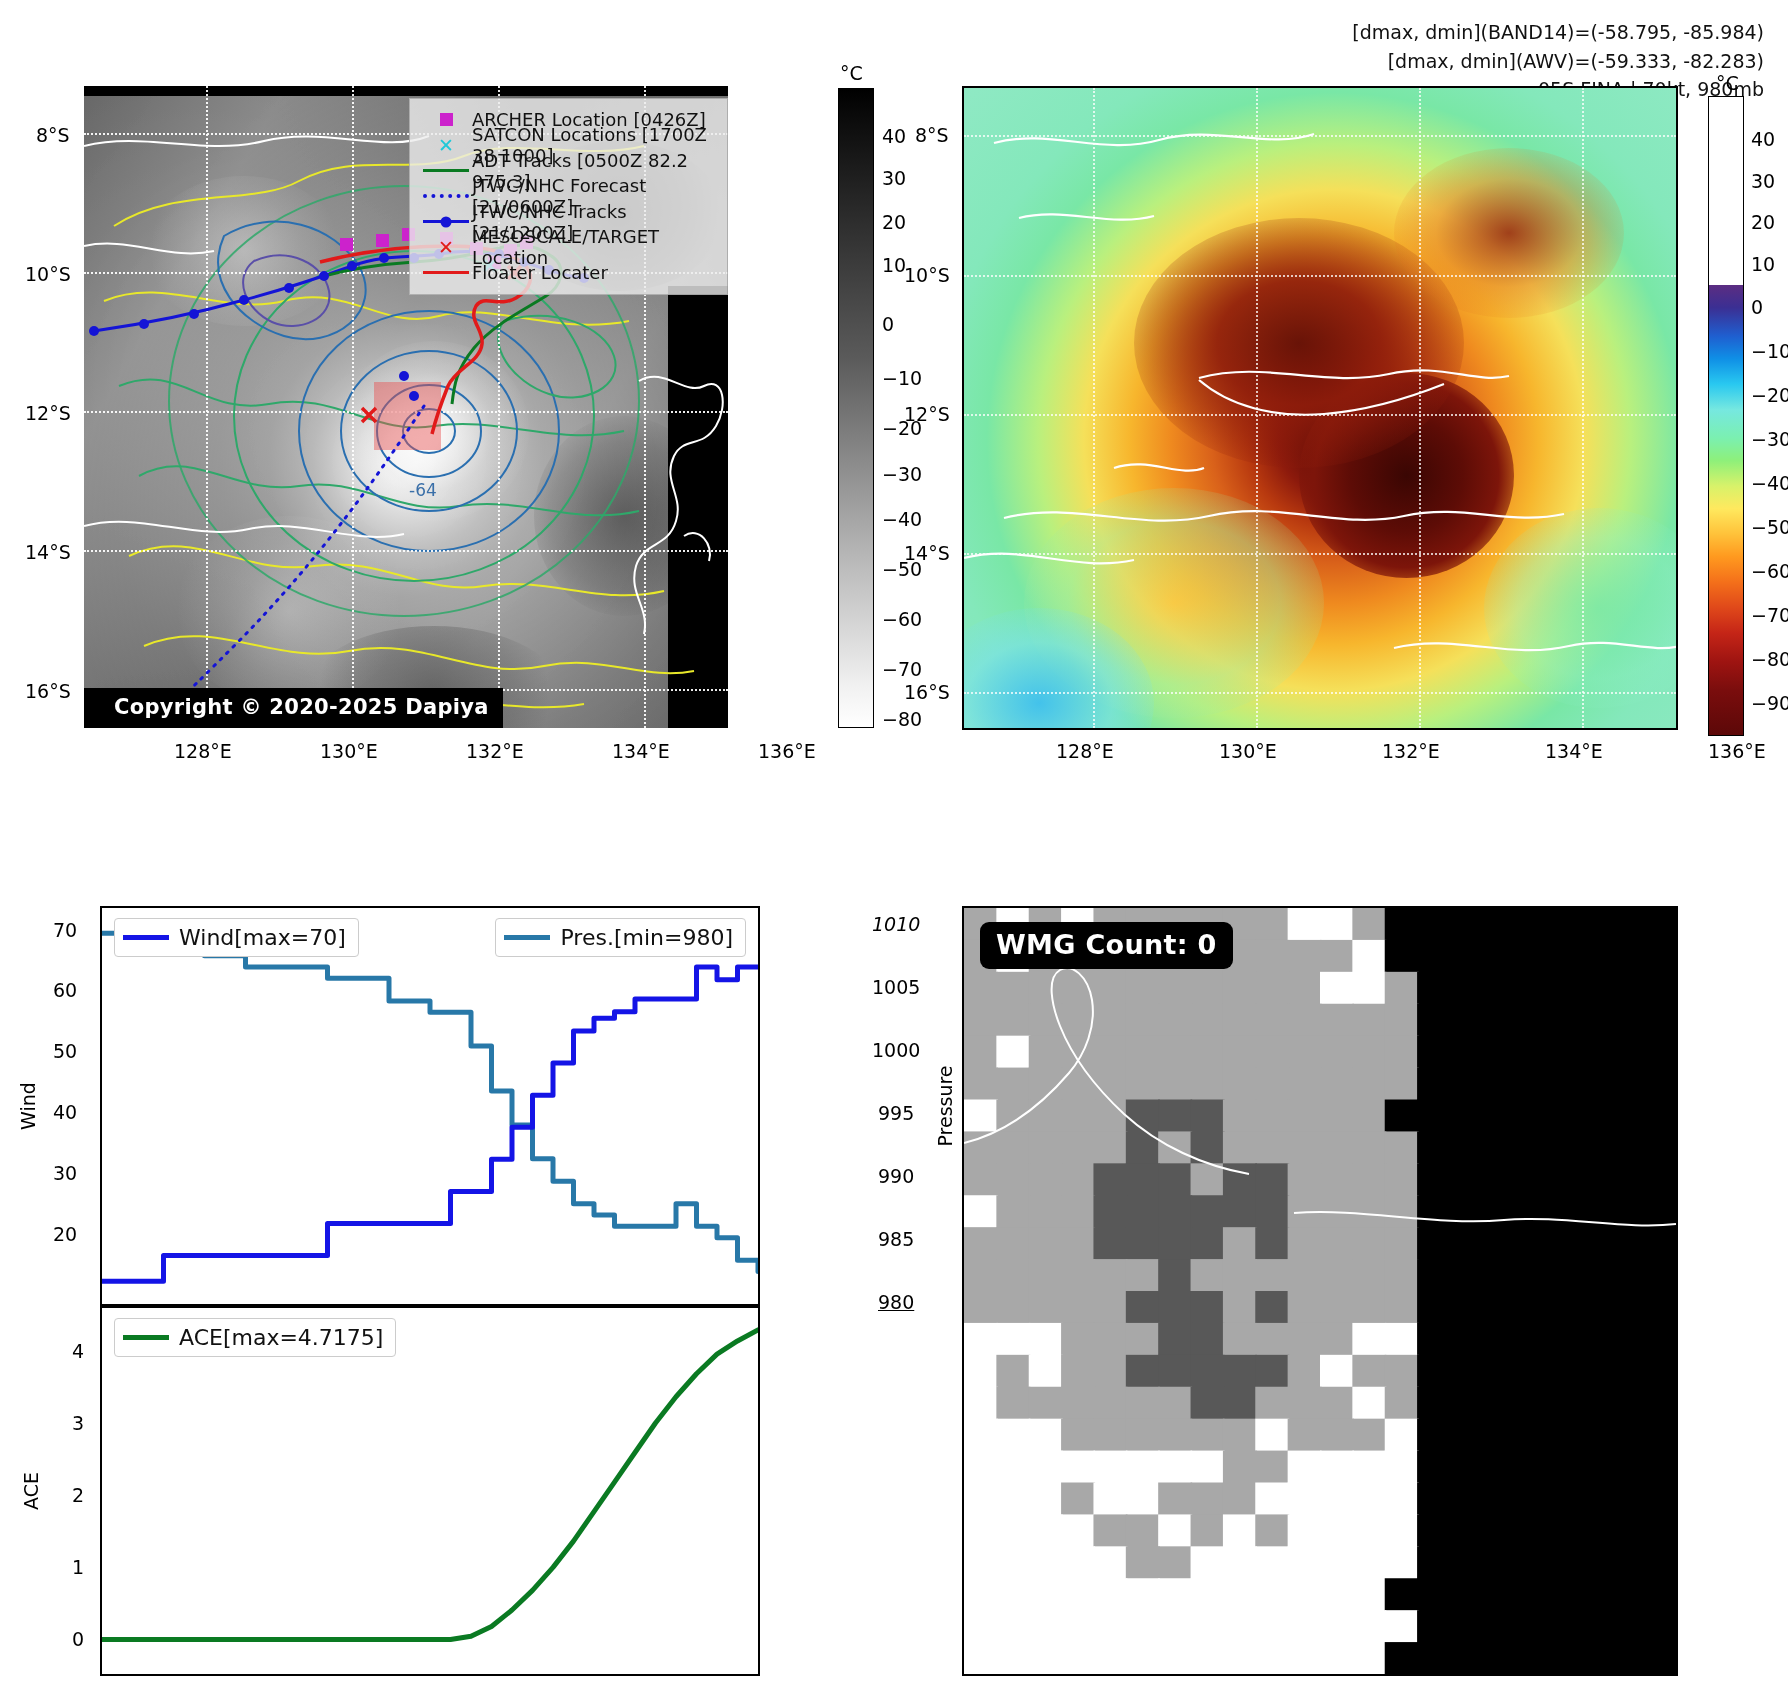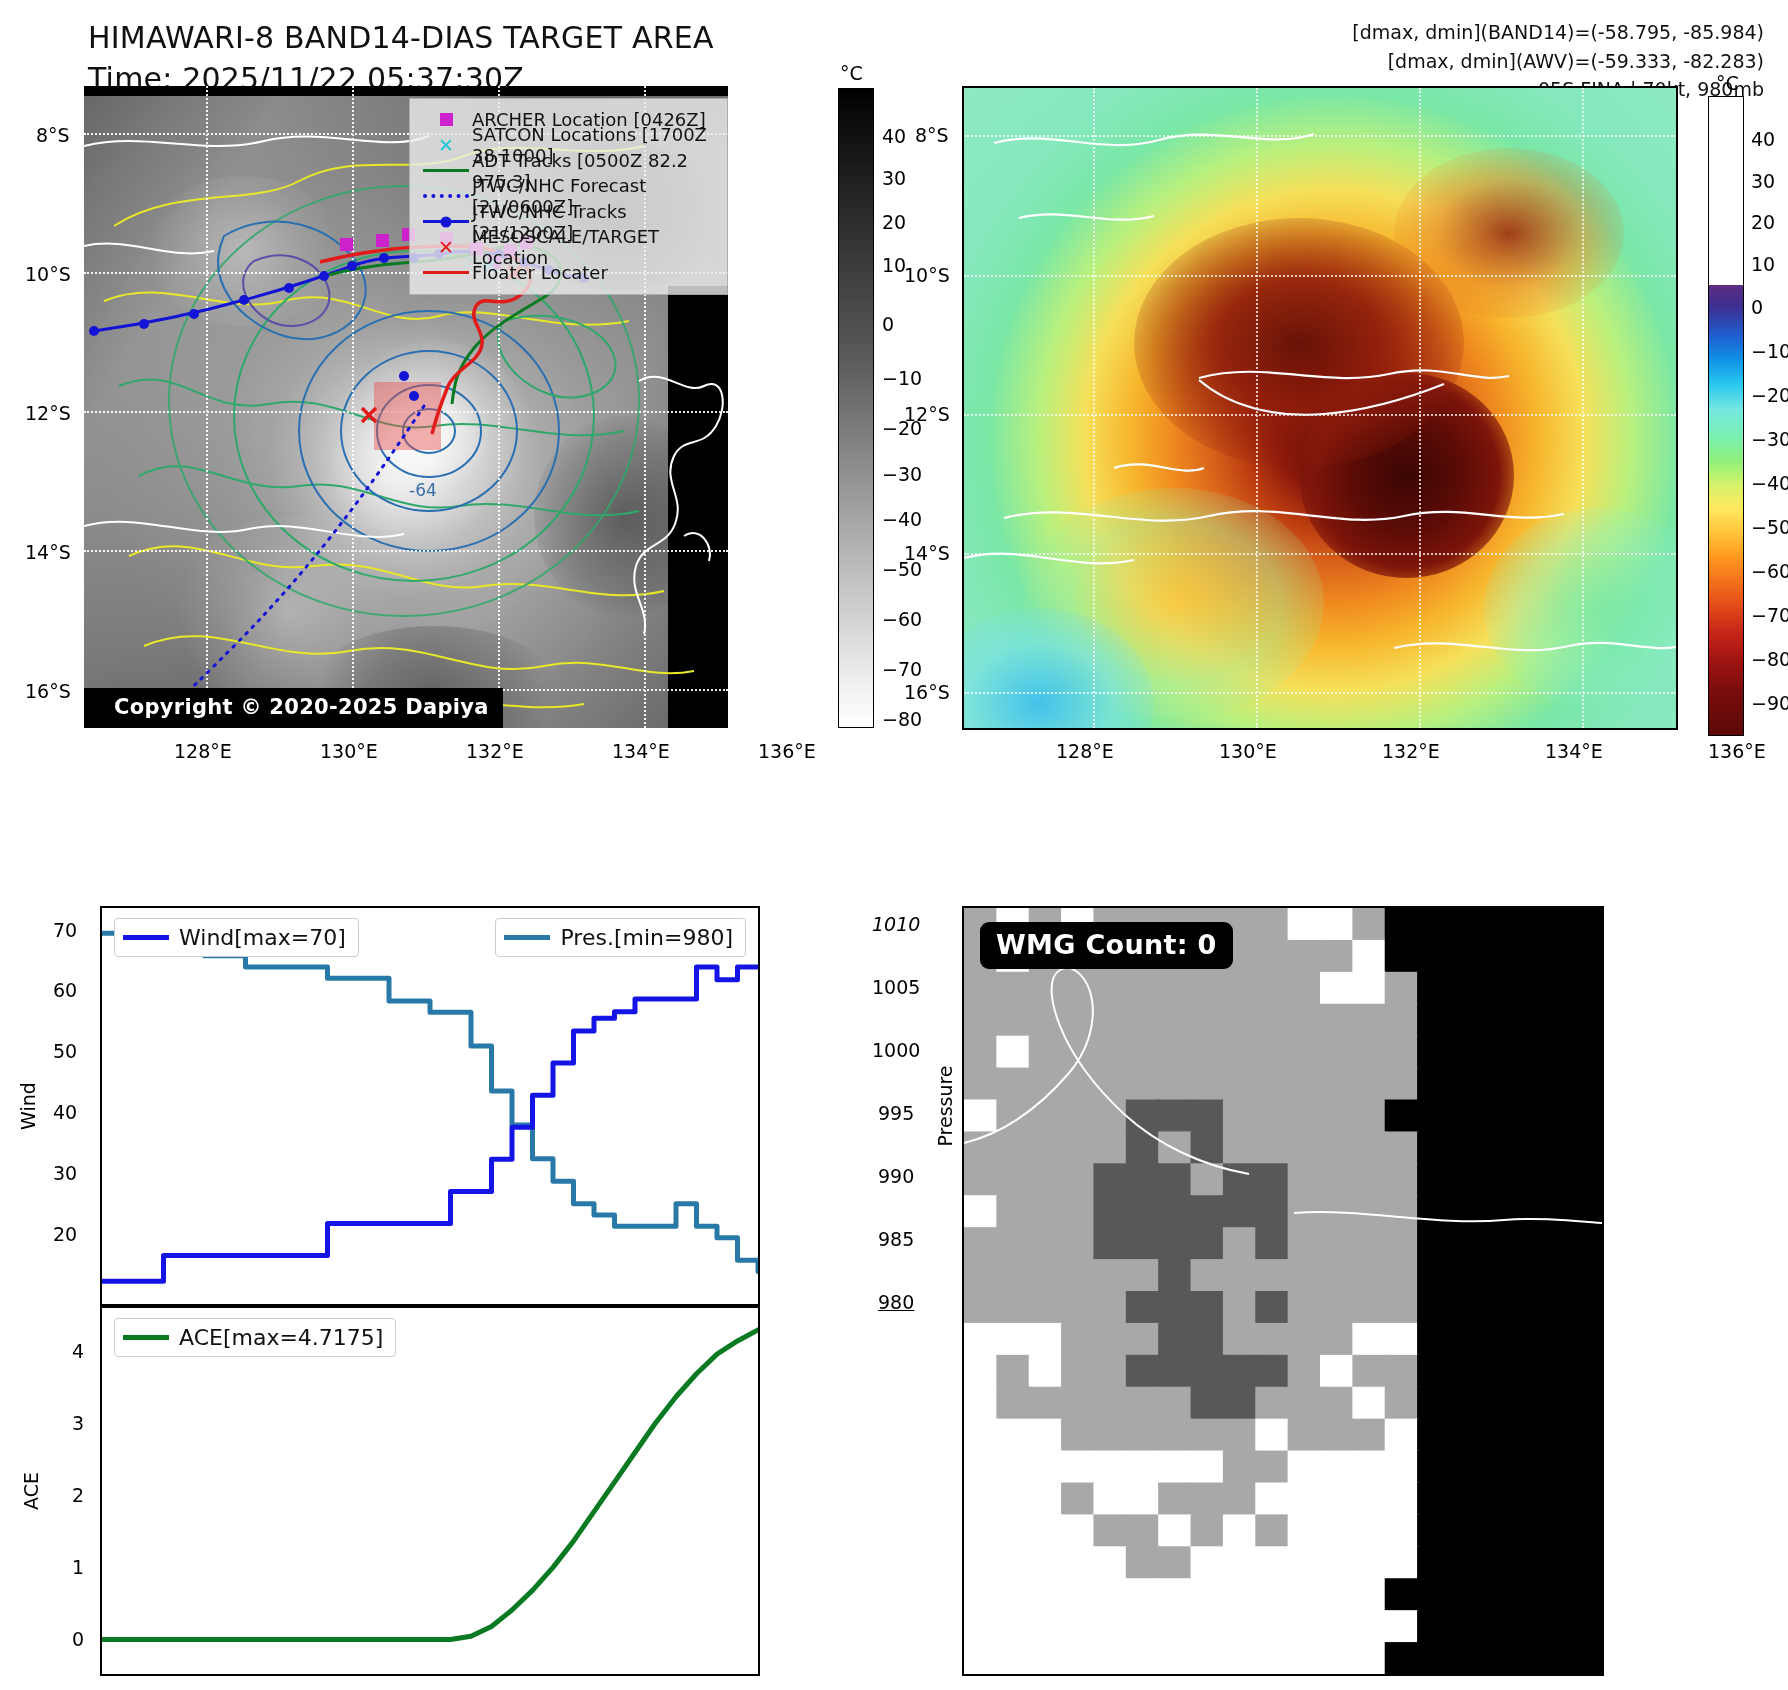--- a/index.html
+++ b/index.html
@@ -136,38 +136,36 @@
     background:#fff; border:1px solid #cccccc; border-radius:4px;
     padding:6px 12px 6px 8px;
     display:flex; align-items:center; gap:10px;
     font-size:22px; color:#111;
   }
   .clegend .swatch { width:46px; height:5px; display:block; }
 
   
   #wmg-panel {
     position:absolute; left:962px; top:906px;
-    width:642px; height:770px;
+    width:716px; height:770px;
     background:#ffffff; border:2px solid #000; overflow:hidden;
   }
   #wmg-badge {
     position:absolute; left:16px; top:14px;
     background:#000; color:#fff;
     font-size:27px; font-weight:bold;
     padding:7px 16px 9px 16px; border-radius:9px;
     letter-spacing:.3px; z-index:5;
   }
 </style>
 </head>
 <body>
 
 <div id="page">
 
-  <div id="tl-title">HIMAWARI-8 BAND14-DIAS TARGET AREA
-Time: 2025/11/22 05:37:30Z</div>
 
   <div id="map-left">
     <div class="map-bg-grey"></div>
 
     
     <div class="cloudblob" style="left:255px;top:255px;width:190px;height:180px;"></div>
     <div class="cloudblob" style="left:60px;top:90px;width:200px;height:150px;opacity:.45;"></div>
     <div class="cloudblob" style="left:90px;top:430px;width:230px;height:190px;opacity:.4;"></div>
     <div class="darkblob" style="left:430px;top:55px;width:210px;height:150px;opacity:.65;"></div>
     <div class="darkblob" style="left:450px;top:330px;width:180px;height:200px;opacity:.5;"></div>

